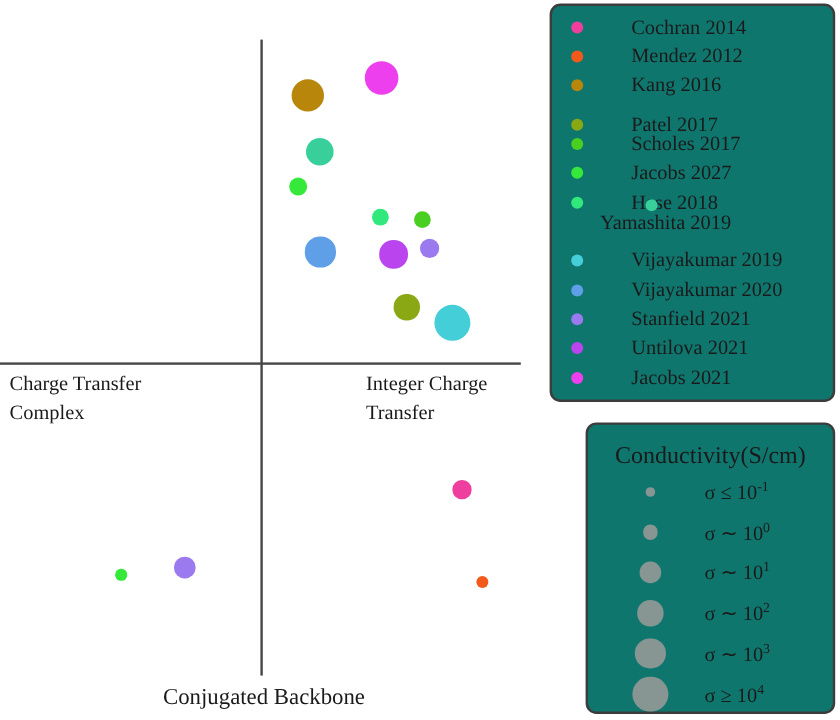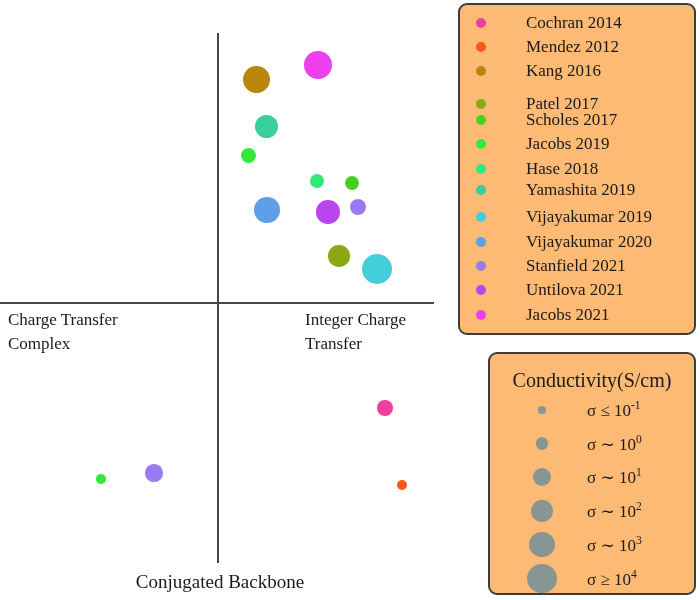--- a/index.html
+++ b/index.html
@@ -12,21 +12,21 @@
   #haxis { left:0px; top:302px; width:434px; height:2px; }
 
   .fig-title { position:absolute; font-size:19px; text-align:center; }
   #title-top { left:120px; top:5px; width:200px; }
   #title-bottom { left:100px; top:571px; width:240px; }
 
   .quad-label { position:absolute; font-size:17px; line-height:24px; }
   #quad-left { left:8px; top:308px; }
   #quad-right { left:305px; top:308px; }
 
-  .box { position:absolute; border:2px solid #3c3c3c; border-radius:9px; background:#fdba74; }
+  .box { position:absolute; border:2px solid #3c3c3c; border-radius:9px; background:#0f766e; }
   #legend-box { left:458px; top:3px; width:234px; height:328px; }
   #size-box { left:488px; top:352px; width:204px; height:239px; }
 
   .legend-row { position:absolute; left:0px; height:18px; display:flex; align-items:center; }
   .legend-dot { width:10px; height:10px; border-radius:50%; margin-left:16px; flex:0 0 auto; }
   .legend-label { margin-left:40px; font-size:17px; white-space:nowrap; }
 
   #size-title { position:absolute; left:0; right:0; top:15px; text-align:center; font-size:20px; }
   .size-circle { position:absolute; border-radius:50%; }
   .size-label { position:absolute; left:97px; font-size:17px; white-space:nowrap; }
@@ -87,27 +87,27 @@
       <div class="legend-row" style="top: 90px;">
         <span class="legend-dot" style="background: rgb(138, 168, 20);"></span>
         <span class="legend-label">Patel 2017</span>
       </div>
       <div class="legend-row" style="top: 105.94px;">
         <span class="legend-dot" style="background: rgb(73, 207, 32);"></span>
         <span class="legend-label">Scholes 2017</span>
       </div>
       <div class="legend-row" style="top: 130.3px;">
         <span class="legend-dot" style="background: rgb(53, 233, 59);"></span>
-        <span class="legend-label">Jacobs 2019</span>
+        <span class="legend-label">Jacobs 2027</span>
       </div>
       <div class="legend-row" style="top: 154.66px;">
         <span class="legend-dot" style="background: rgb(49, 232, 124);"></span>
         <span class="legend-label">Hase 2018</span>
       </div>
-      <div class="legend-row" style="top: 176px;">
+      <div class="legend-row" style="top: 161px; flex-direction: column;">
         <span class="legend-dot" style="background: rgb(56, 207, 154);"></span>
         <span class="legend-label">Yamashita 2019</span>
       </div>
       <div class="legend-row" style="top: 203.38px;">
         <span class="legend-dot" style="background: rgb(67, 206, 216);"></span>
         <span class="legend-label">Vijayakumar 2019</span>
       </div>
       <div class="legend-row" style="top: 227.74px;">
         <span class="legend-dot" style="background: rgb(95, 159, 232);"></span>
         <span class="legend-label">Vijayakumar 2020</span>

